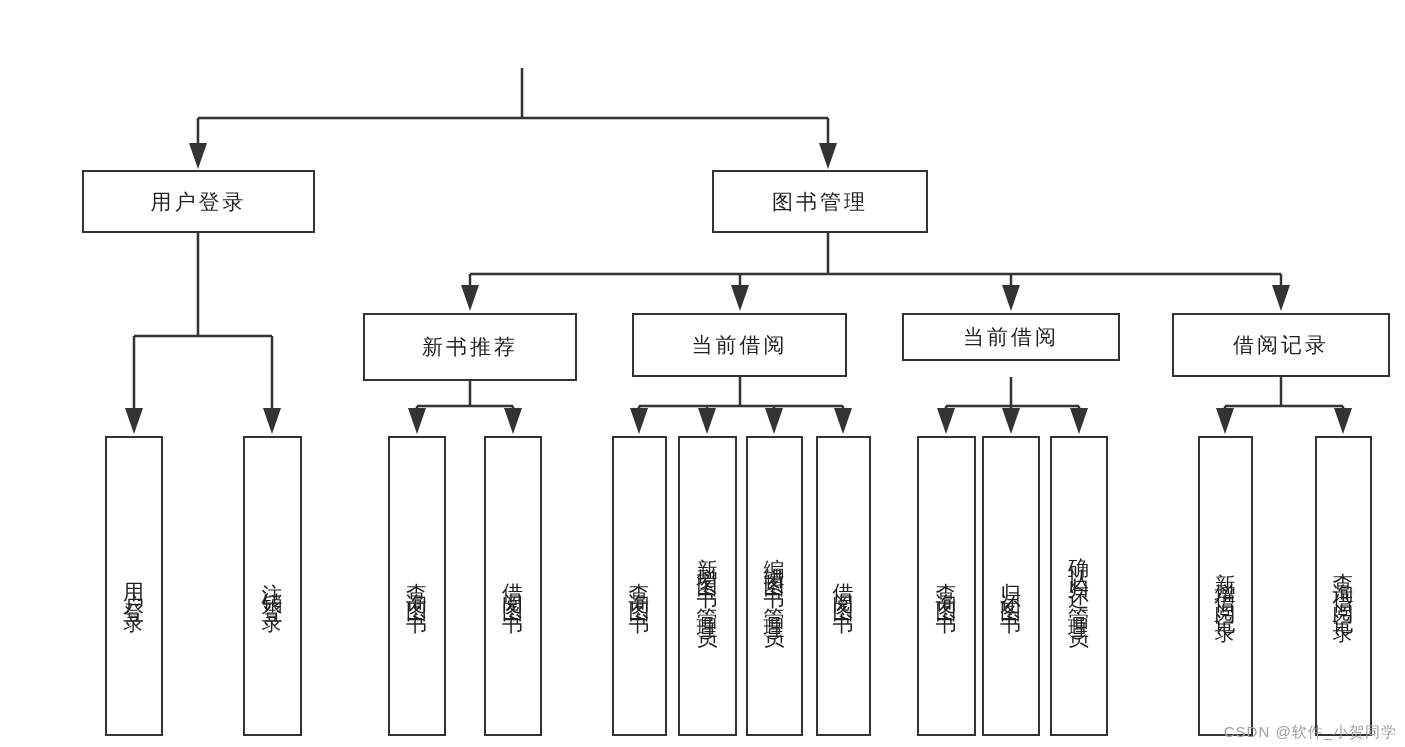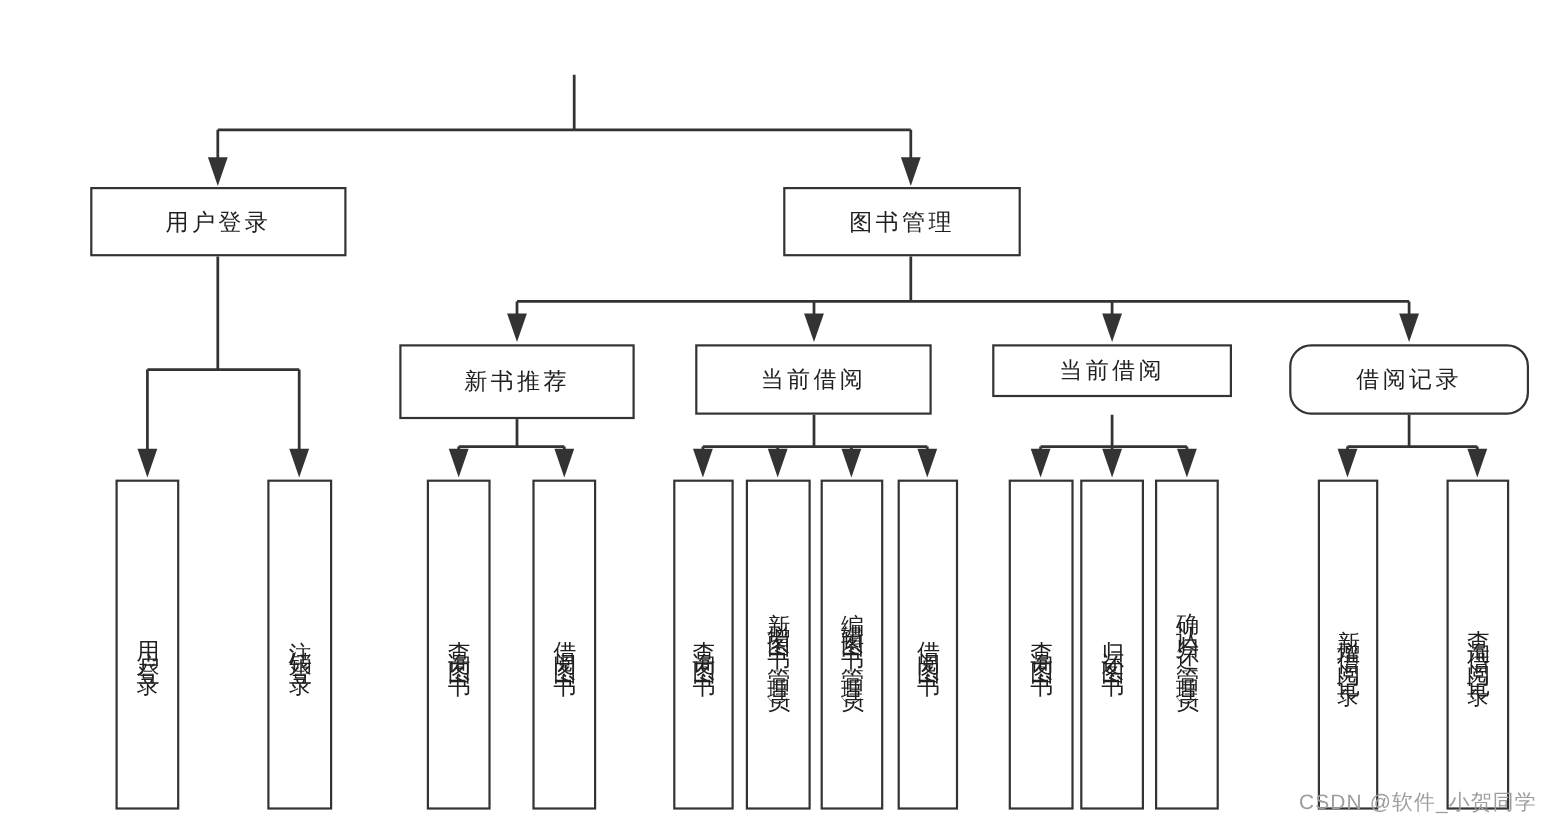--- a/index.html
+++ b/index.html
@@ -23,21 +23,21 @@
     color:var(--text);
   }
   .node.h .lbl { font-size:21px; letter-spacing:3px; white-space:nowrap; }
   .node.v .lbl {
     writing-mode:vertical-rl; font-size:21px; letter-spacing:10px;
     line-height:1.1; white-space:nowrap;
   }
 
   .watermark {
     position:absolute; right:8px; bottom:5px;
-    font-size:19px; letter-spacing:1px; color:var(--wm); white-space:nowrap;margin-left:44px;
+    font-size:15px; letter-spacing:1px; color:var(--wm); white-space:nowrap;margin-left:44px;
   }
 </style>
 </head>
 <body>
 
 <div class="canvas">
 
   <svg class="connectors" viewBox="0 0 1405 747" aria-hidden="true">
 
     <g>
@@ -98,21 +98,21 @@
 
   <div class="node h" style="left:363px; top:313px; width:214px; height:68px;">
     <span class="lbl">新书推荐</span>
   </div>
   <div class="node h" style="left:632px; top:313px; width:215px; height:64px;">
     <span class="lbl">当前借阅</span>
   </div>
   <div class="node h" style="left:902px; top:313px; width:218px; height:48px;justify-content:center;">
     <span class="lbl">当前借阅</span>
   </div>
-  <div class="node h" style="left:1172px; top:313px; width:218px; height:64px;border-radius:20px;">
+  <div class="node h" style="left:1172px; top:313px; width:218px; height:64px;">
     <span class="lbl">借阅记录</span>
   </div>
 
   <div class="node v" style="left:105px; top:436px; width:58px; height:300px;">
     <span class="lbl">用户登录</span>
   </div>
   <div class="node v" style="left:243px; top:436px; width:59px; height:300px;">
     <span class="lbl">注销登录</span>
   </div>
 

